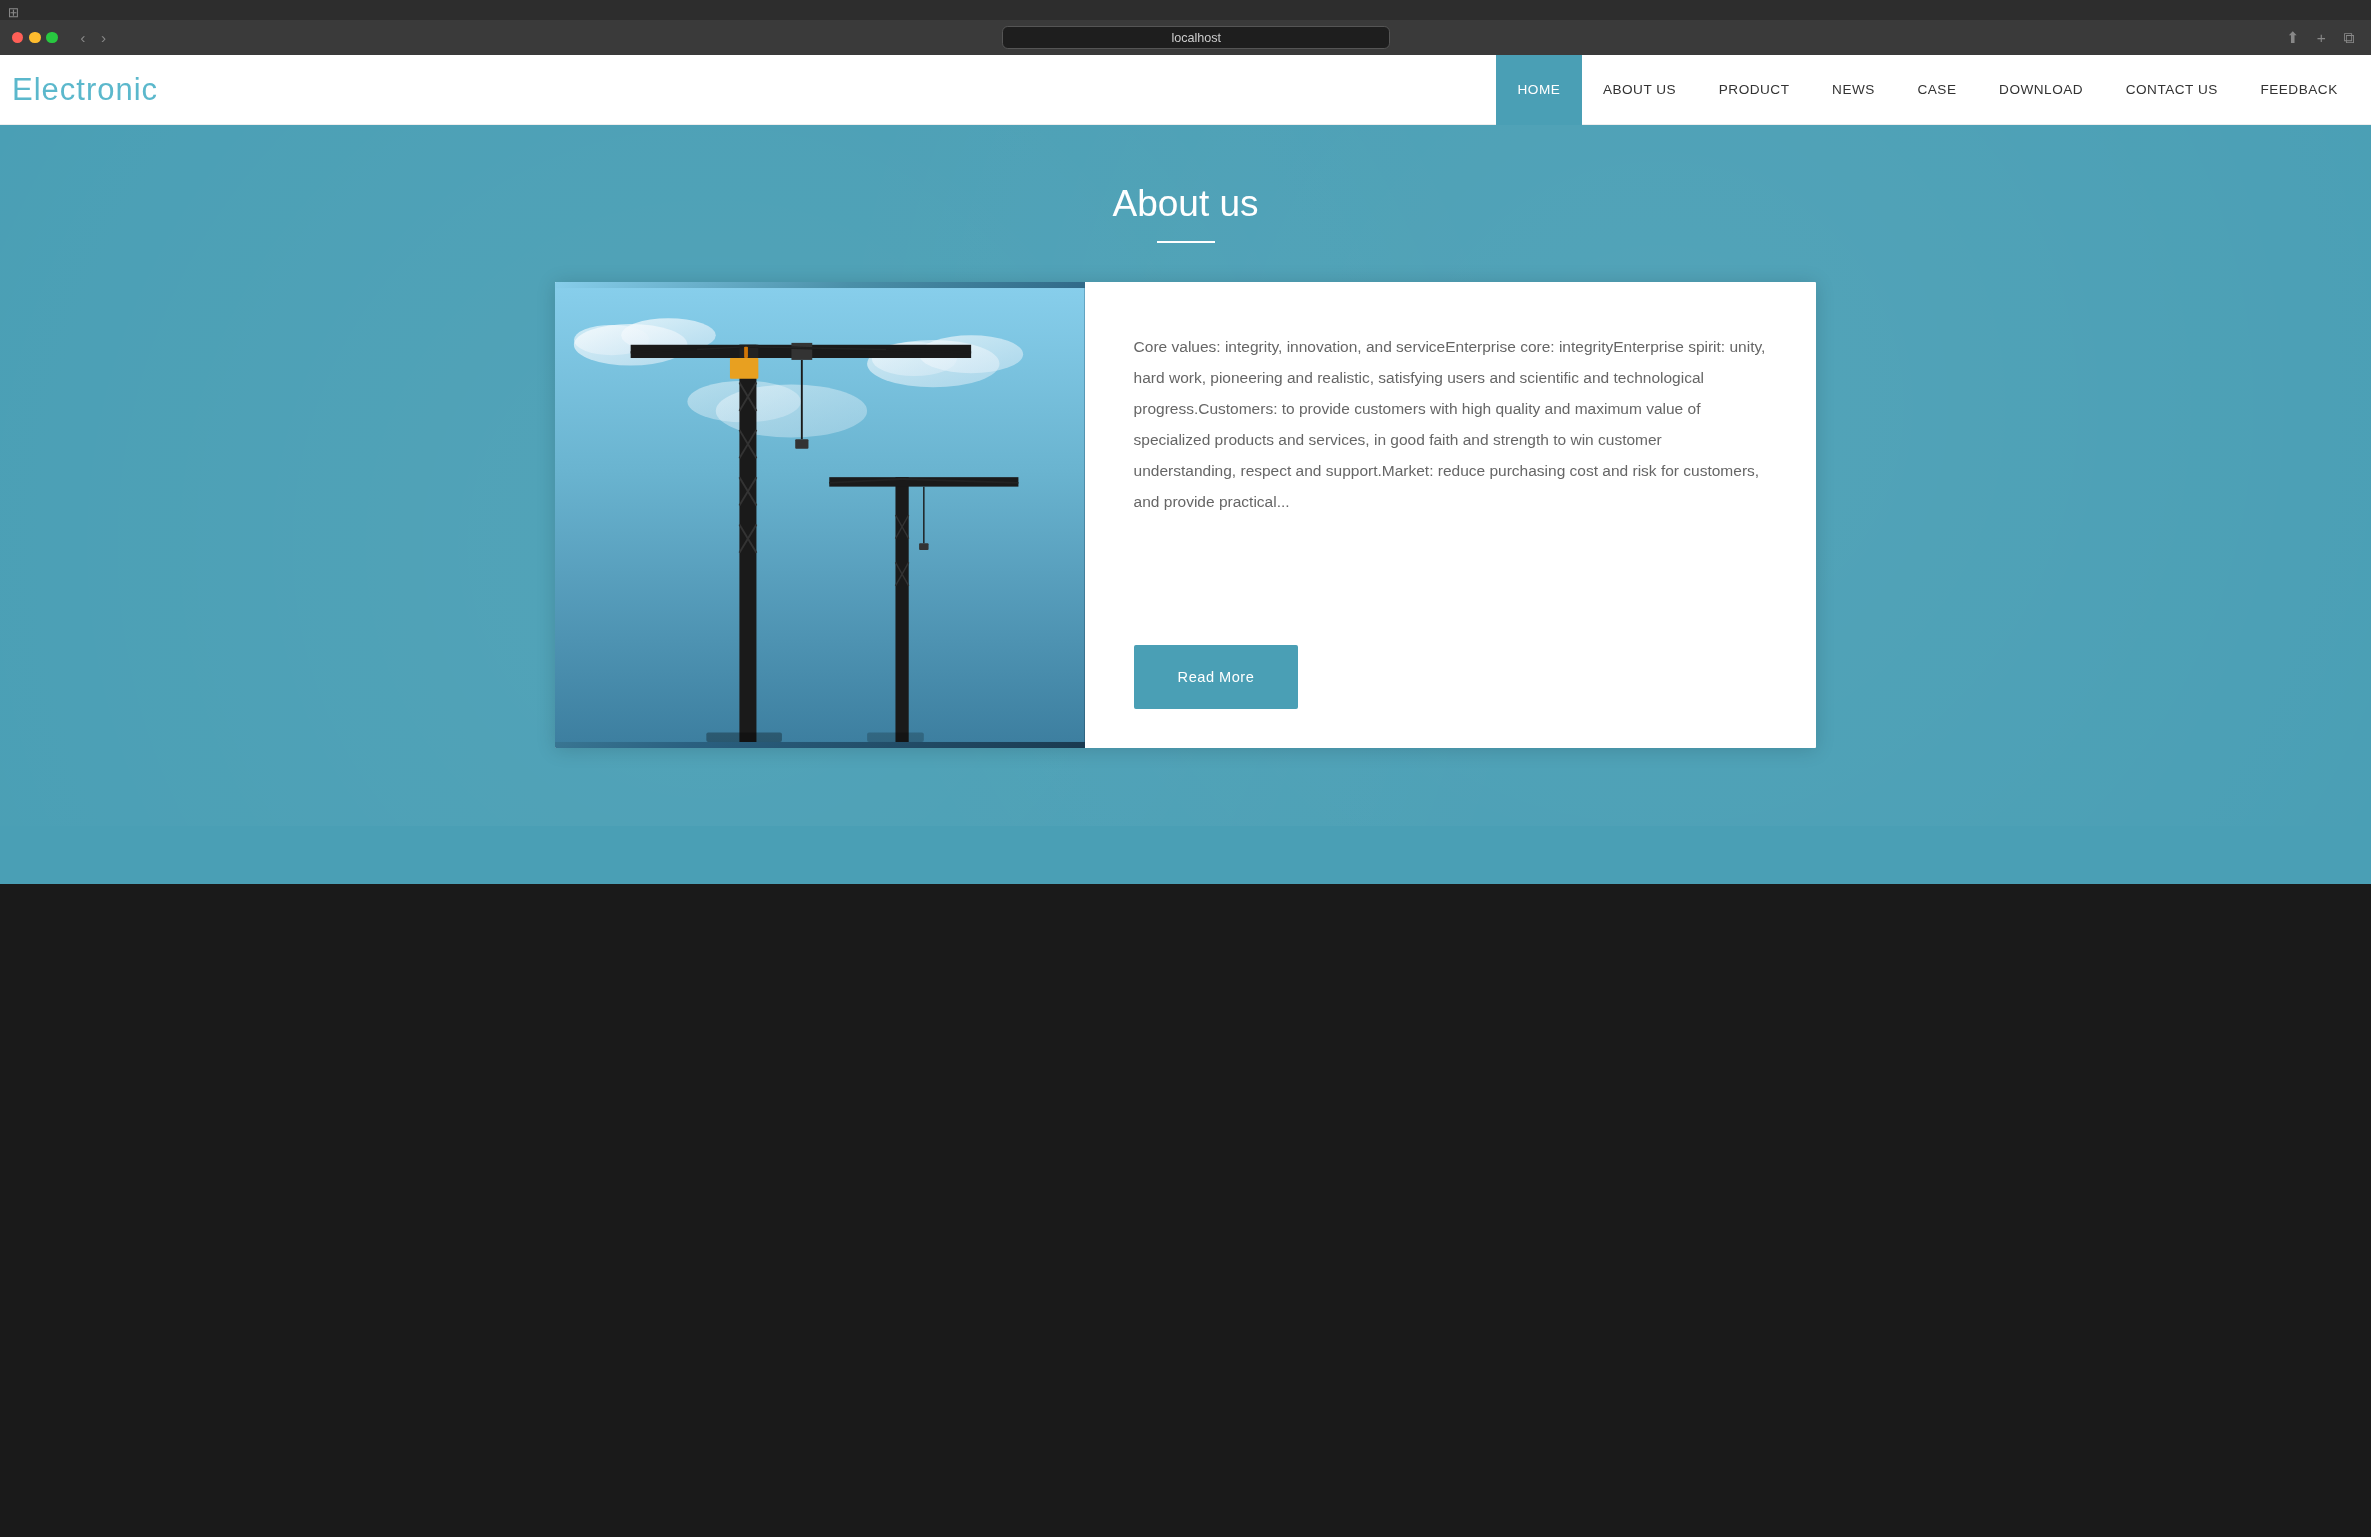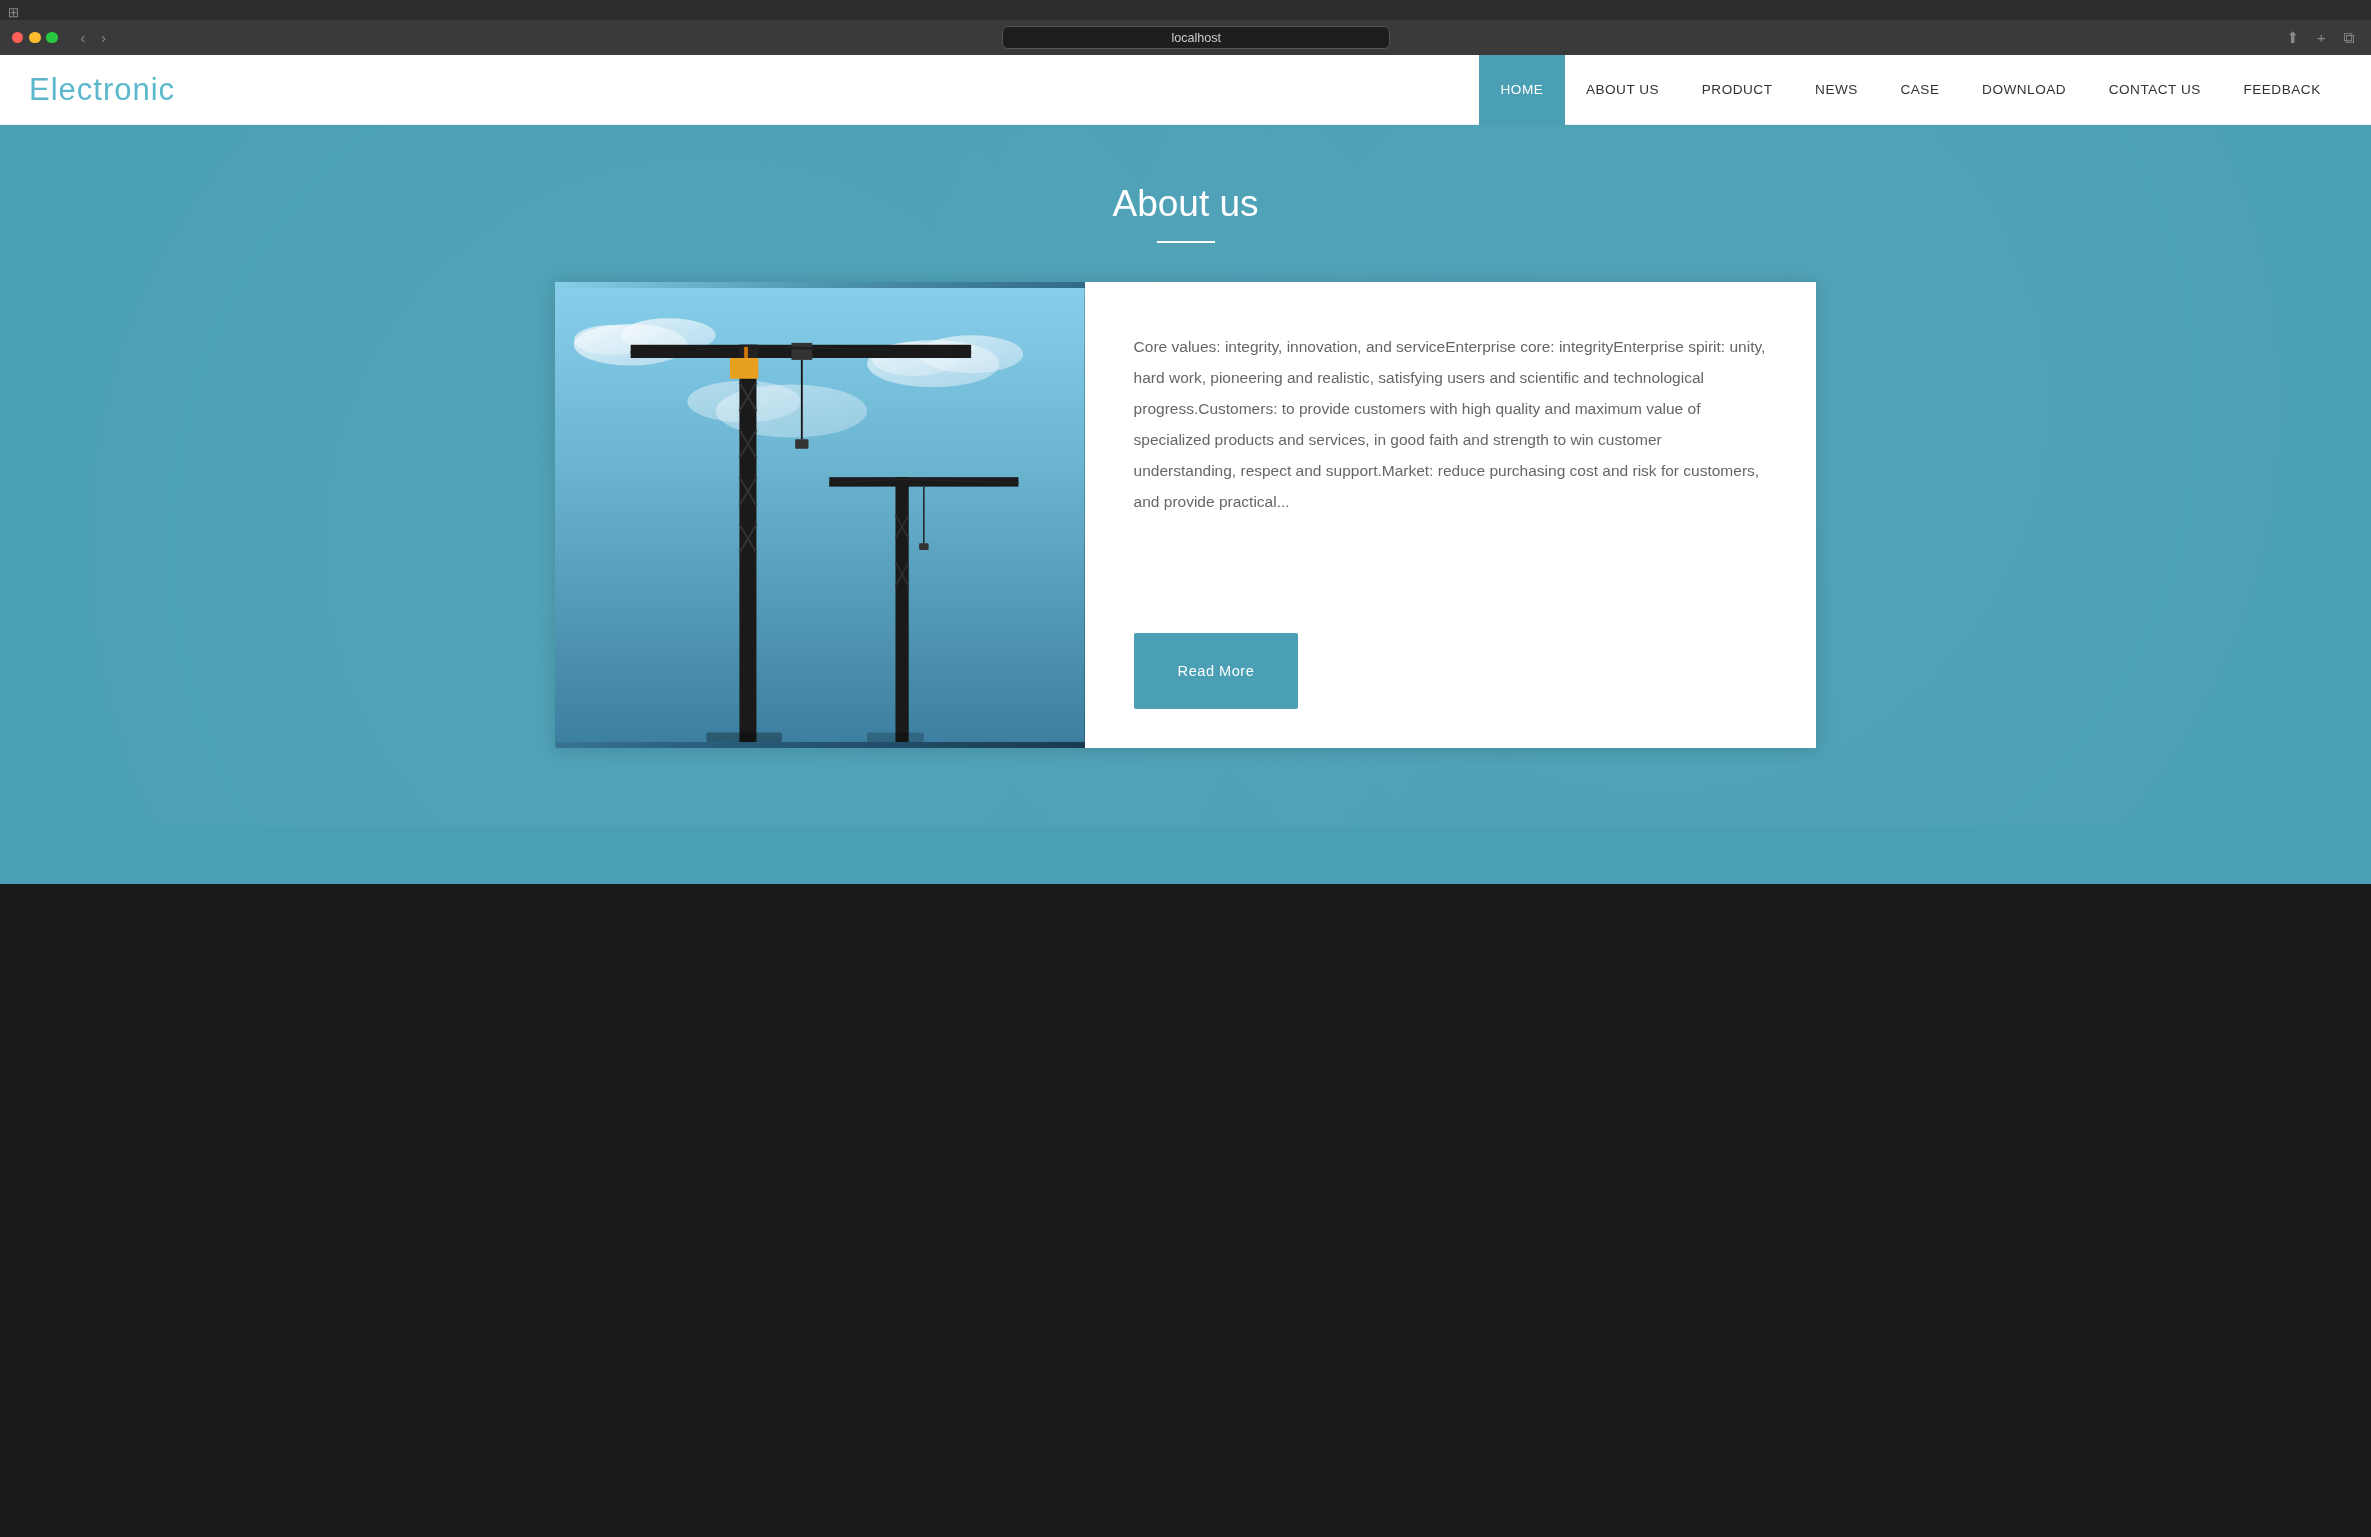--- a/index.html
+++ b/index.html
@@ -78,21 +78,21 @@
     .website {
       background: #fff;
     }
 
     
     .site-header {
       display: flex;
       align-items: center;
       background: #fff;
       height: 70px;
-      padding: 0 29px;
+      padding: 0 12px;
       border-bottom: 1px solid #eee;
     }
     .site-logo {
       font-size: 31px;
       color: #5bb8cc;
       font-weight: 300;
       letter-spacing: 1px;
       margin-right: auto;
     }
     .site-nav {
@@ -211,21 +211,21 @@
     .about-text {
       font-size: 15.5px;
       line-height: 2;
       color: #666;
       flex: 1;
     }
 
     .read-more-btn {
       display: inline-block;
       margin-top: 39px;
-      padding: 30px 44px;
+      padding: 24px 44px;
       background: #4a9fb5;
       color: #fff;
       font-size: 14.6px;
       border: none;
       cursor: pointer;
       letter-spacing: 0.5px;
       border-radius: 1.9px;
       align-self: flex-start;
     }
 

